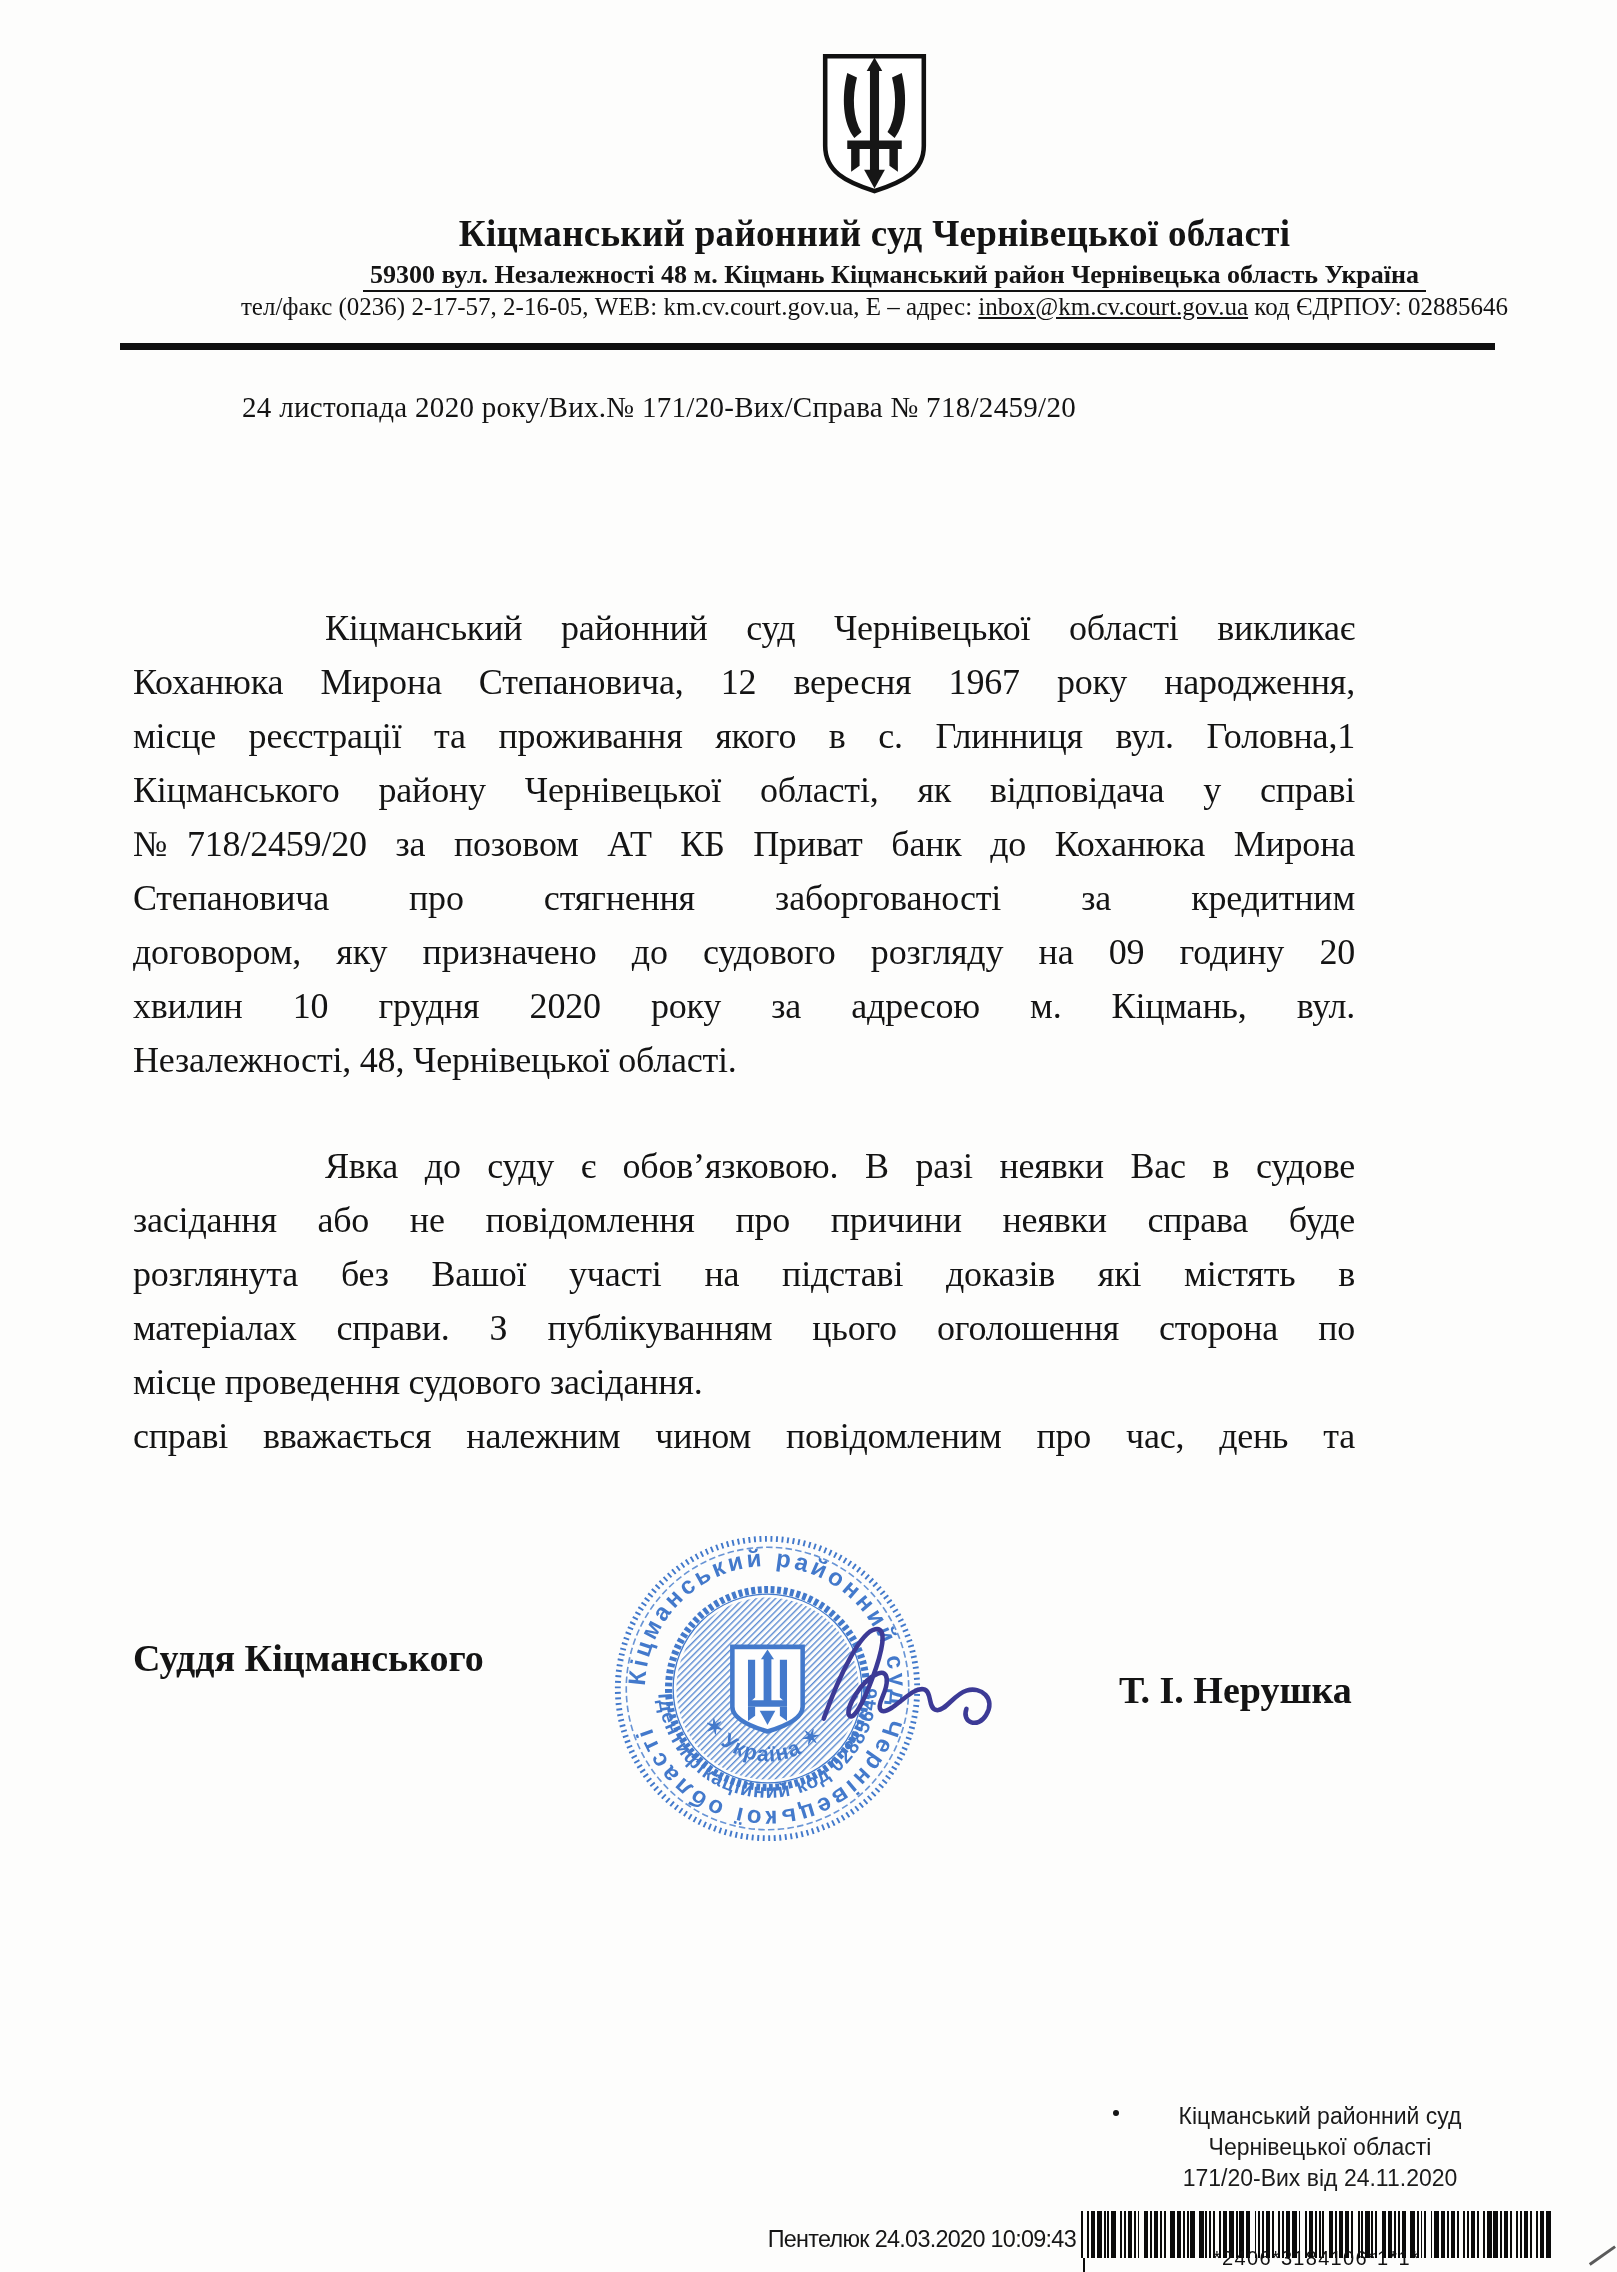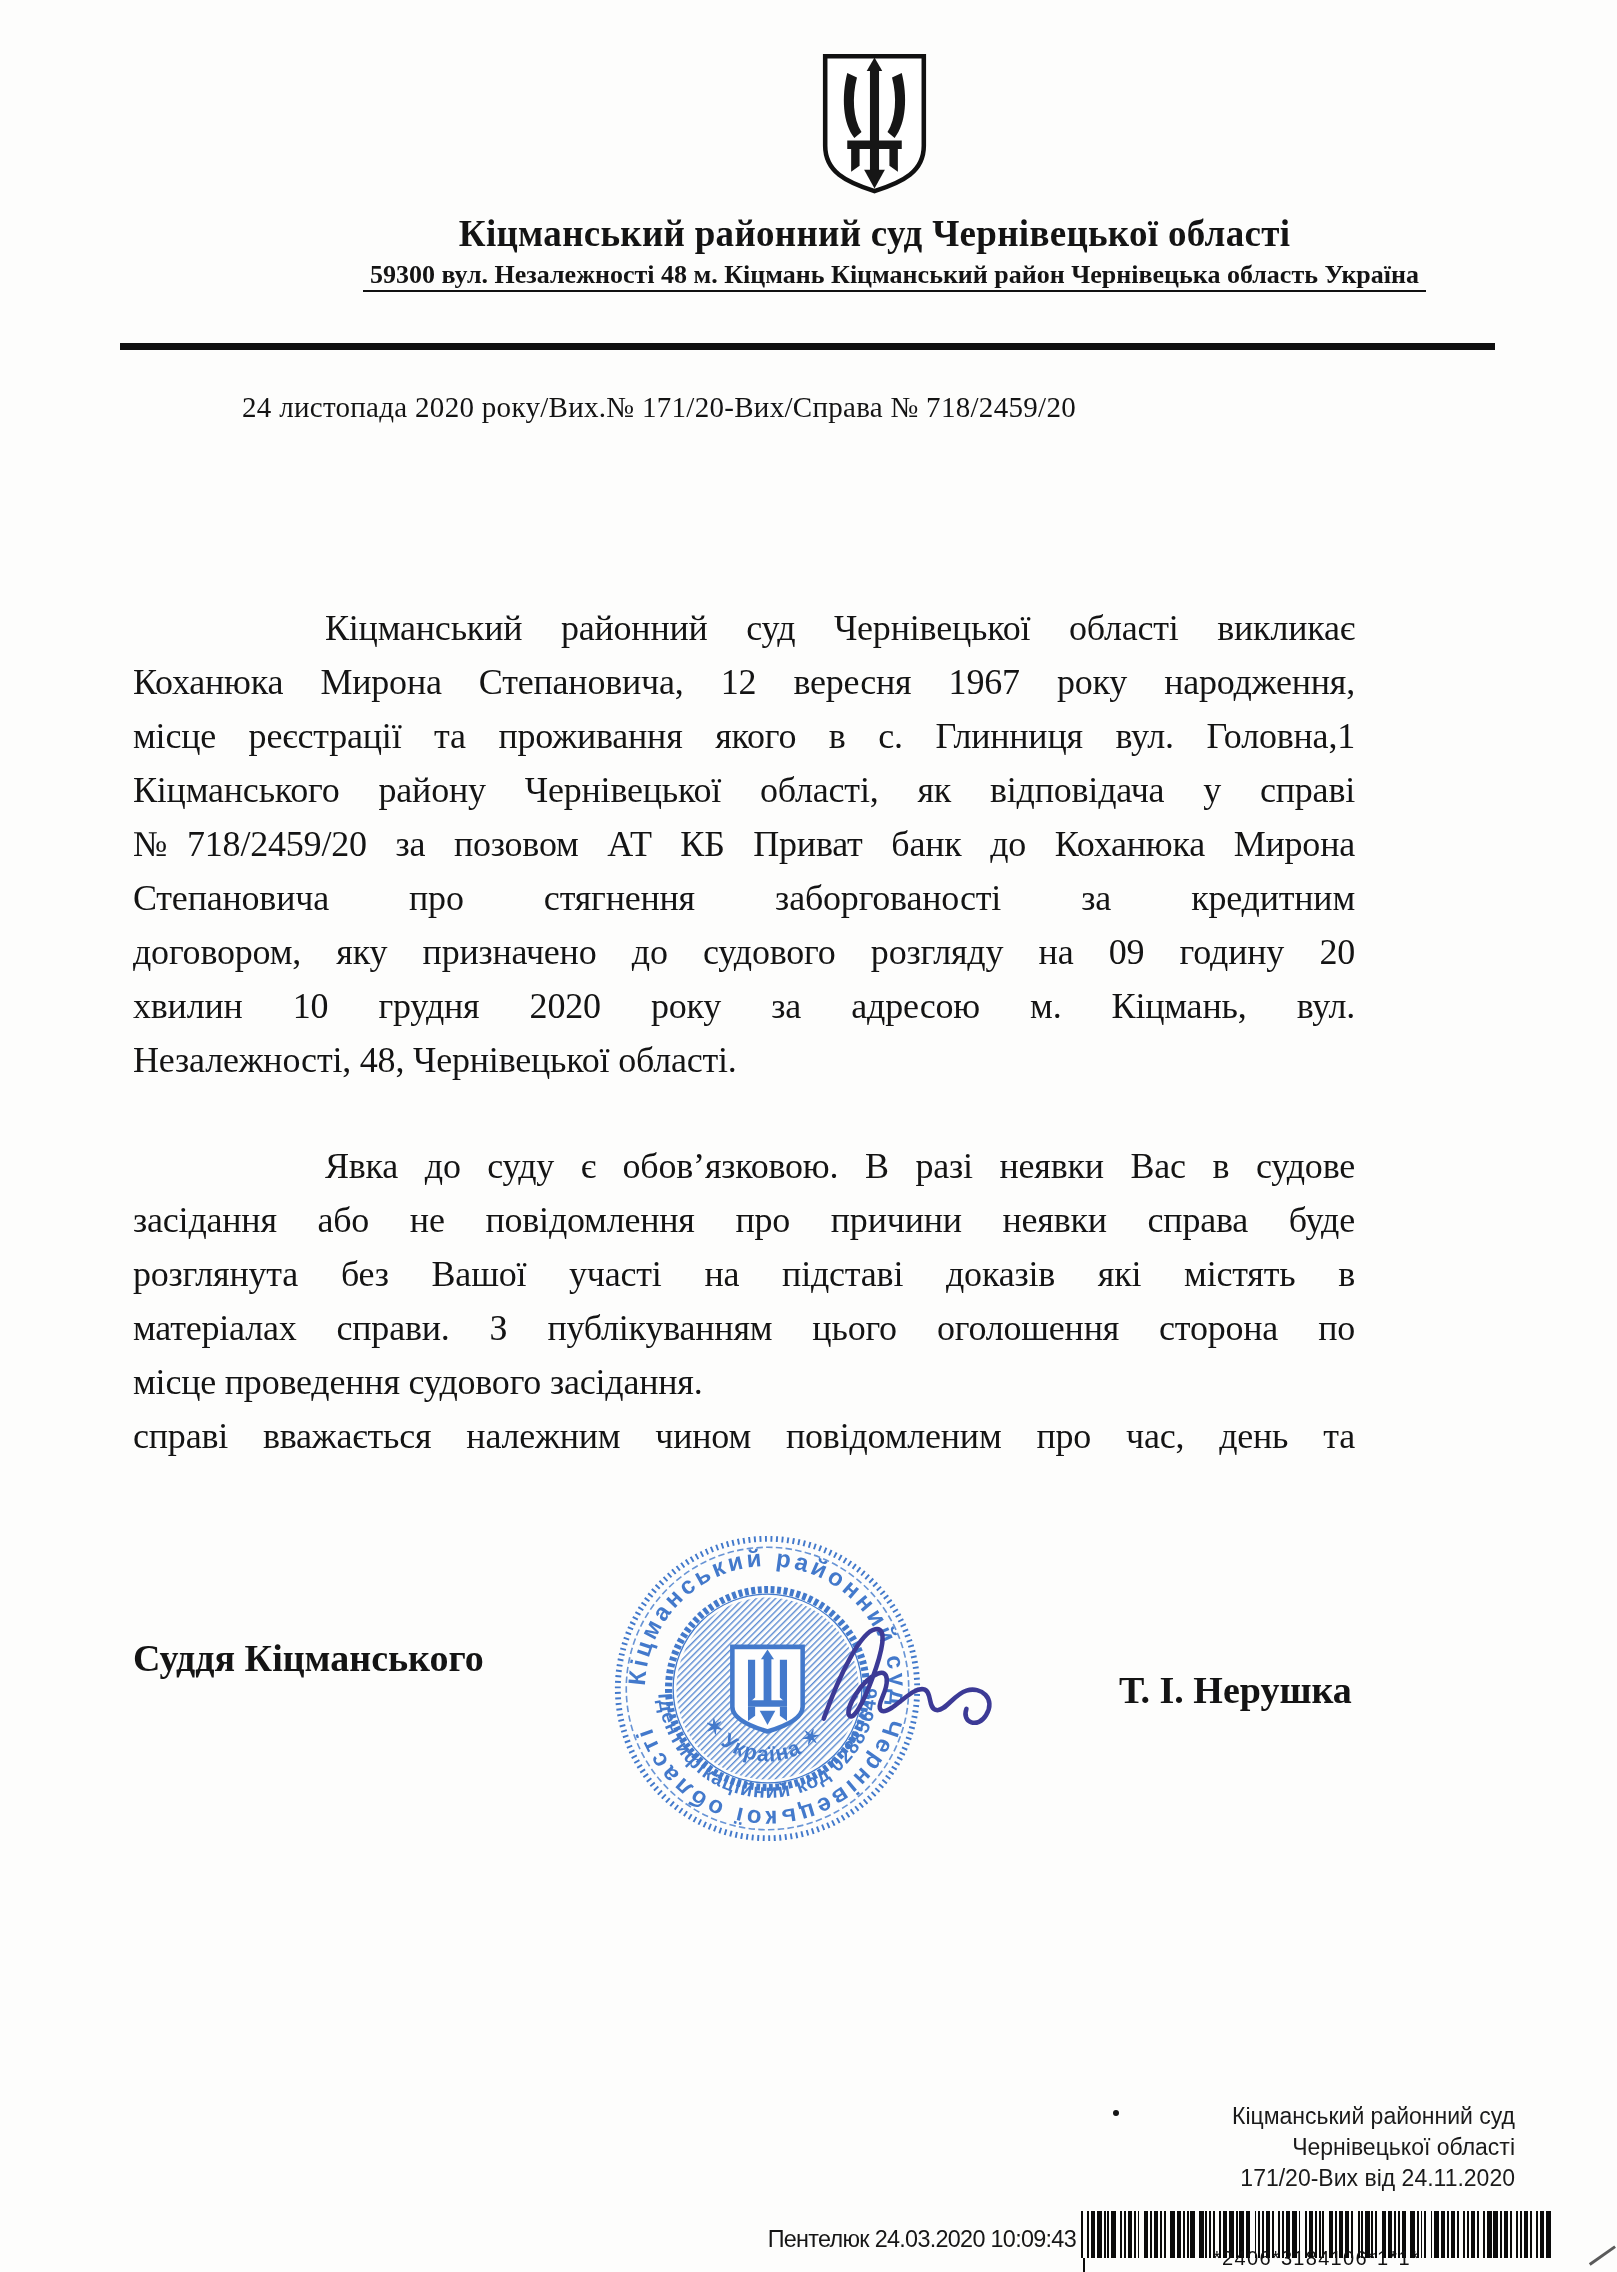--- a/index.html
+++ b/index.html
@@ -29,21 +29,21 @@
   .bodyline { text-align:justify; text-align-last:justify; }
   .bodyline.lastline { text-align-last:left; }
   .bodyline.firstline { text-indent:192px; }
   .bodyline b { font-weight:400; }
   
   .sig-left { position:absolute; left:133px; top:1611px; font-size:38px; font-weight:700; line-height:94px; white-space:nowrap; }
   .sig-name { position:absolute; left:1119px; top:1668px; font-size:38px; font-weight:700; white-space:nowrap; }
   .stamp { position:absolute; left:610px; top:1531px; width:315px; height:315px; opacity:0.93; }
   .signature-ink { position:absolute; left:814px; top:1611px; width:215px; height:150px; }
   
-  .footer-info { position:absolute; left:1125px; top:2101px; width:390px; text-align:right;
+  .footer-info { position:absolute; left:1125px; top:2101px; width:390px; text-align:center;
                  font-family:"Liberation Sans", sans-serif; font-size:23px; line-height:31px; color:#1a1a1a; }
   .operator { position:absolute; left:744px; top:2226px; width:332px; text-align:right;
               font-family:"Liberation Sans", sans-serif; font-size:23.4px; letter-spacing:-0.7px; color:#161616; }
   .barcode { position:absolute; left:1081px; top:2211px; width:471px; height:47px; font-size:0; }
   .barcode .bar { display:inline-block; height:100%; vertical-align:top; }
   .barcode-caption { position:absolute; left:1081px; top:2247px; width:471px; text-align:center;
                      font-family:"Liberation Sans", sans-serif; font-size:20px; letter-spacing:1.3px; color:#111; }
   
   .dot-artifact { position:absolute; left:1113px; top:2110px; width:5.9px; height:5.9px; border-radius:50%; background:#151515; }
   .scratch-artifact { position:absolute; left:1587px; top:2254px; width:31px; height:3.3px; background:#5a5a5a; transform:rotate(-35deg); }
@@ -64,20 +64,21 @@
           <path d="M126,34 c9,36 7,78 -11,100 l-11,-9 c13,-20 15,-54 7,-84 z"></path>
           <path d="M42,138 h84 v13 h-84 z"></path>
           <path d="M48,151 h13 v26 l-13,9 z"></path>
           <path d="M120,151 h-13 v26 l13,9 z"></path>
           <path d="M84,212 l-16,-29 h32 z"></path>
         </g>
       </svg>
     </div>
     <div class="court-title">Кіцманський районний суд Чернівецької області</div>
     <div class="court-address"><span>59300 вул. Незалежності 48 м. Кіцмань Кіцманський район Чернівецька область Україна</span></div>
+    <div class="court-contact"><span>тел/факс (0236) 2-17-57, 2-16-05, WEB: km.cv.court.gov.ua, Е – адрес: </span><span class="email">inbox@km.cv.court.gov.ua</span><span> код  ЄДРПОУ: 02885646</span></div>
   </div>
   <div class="head-rule"></div>
 
   <div class="ref-line">24 листопада 2020 року/Вих.№  171/20-Вих/Справа №  718/2459/20</div>
 
   <div class="para p1">
       <div class="bodyline firstline"><span>Кіцманський районний суд Чернівецької області викликає</span></div>
       <div class="bodyline"><span>Коханюка Мирона Степановича, 12  вересня 1967 року народження,</span></div>
       <div class="bodyline"><span>місце реєстрації та проживання якого в с. Глинниця вул. Головна,1</span></div>
       <div class="bodyline"><span>Кіцманського району Чернівецької області, </span><b>як відповідача</b><span> у справі</span></div>

